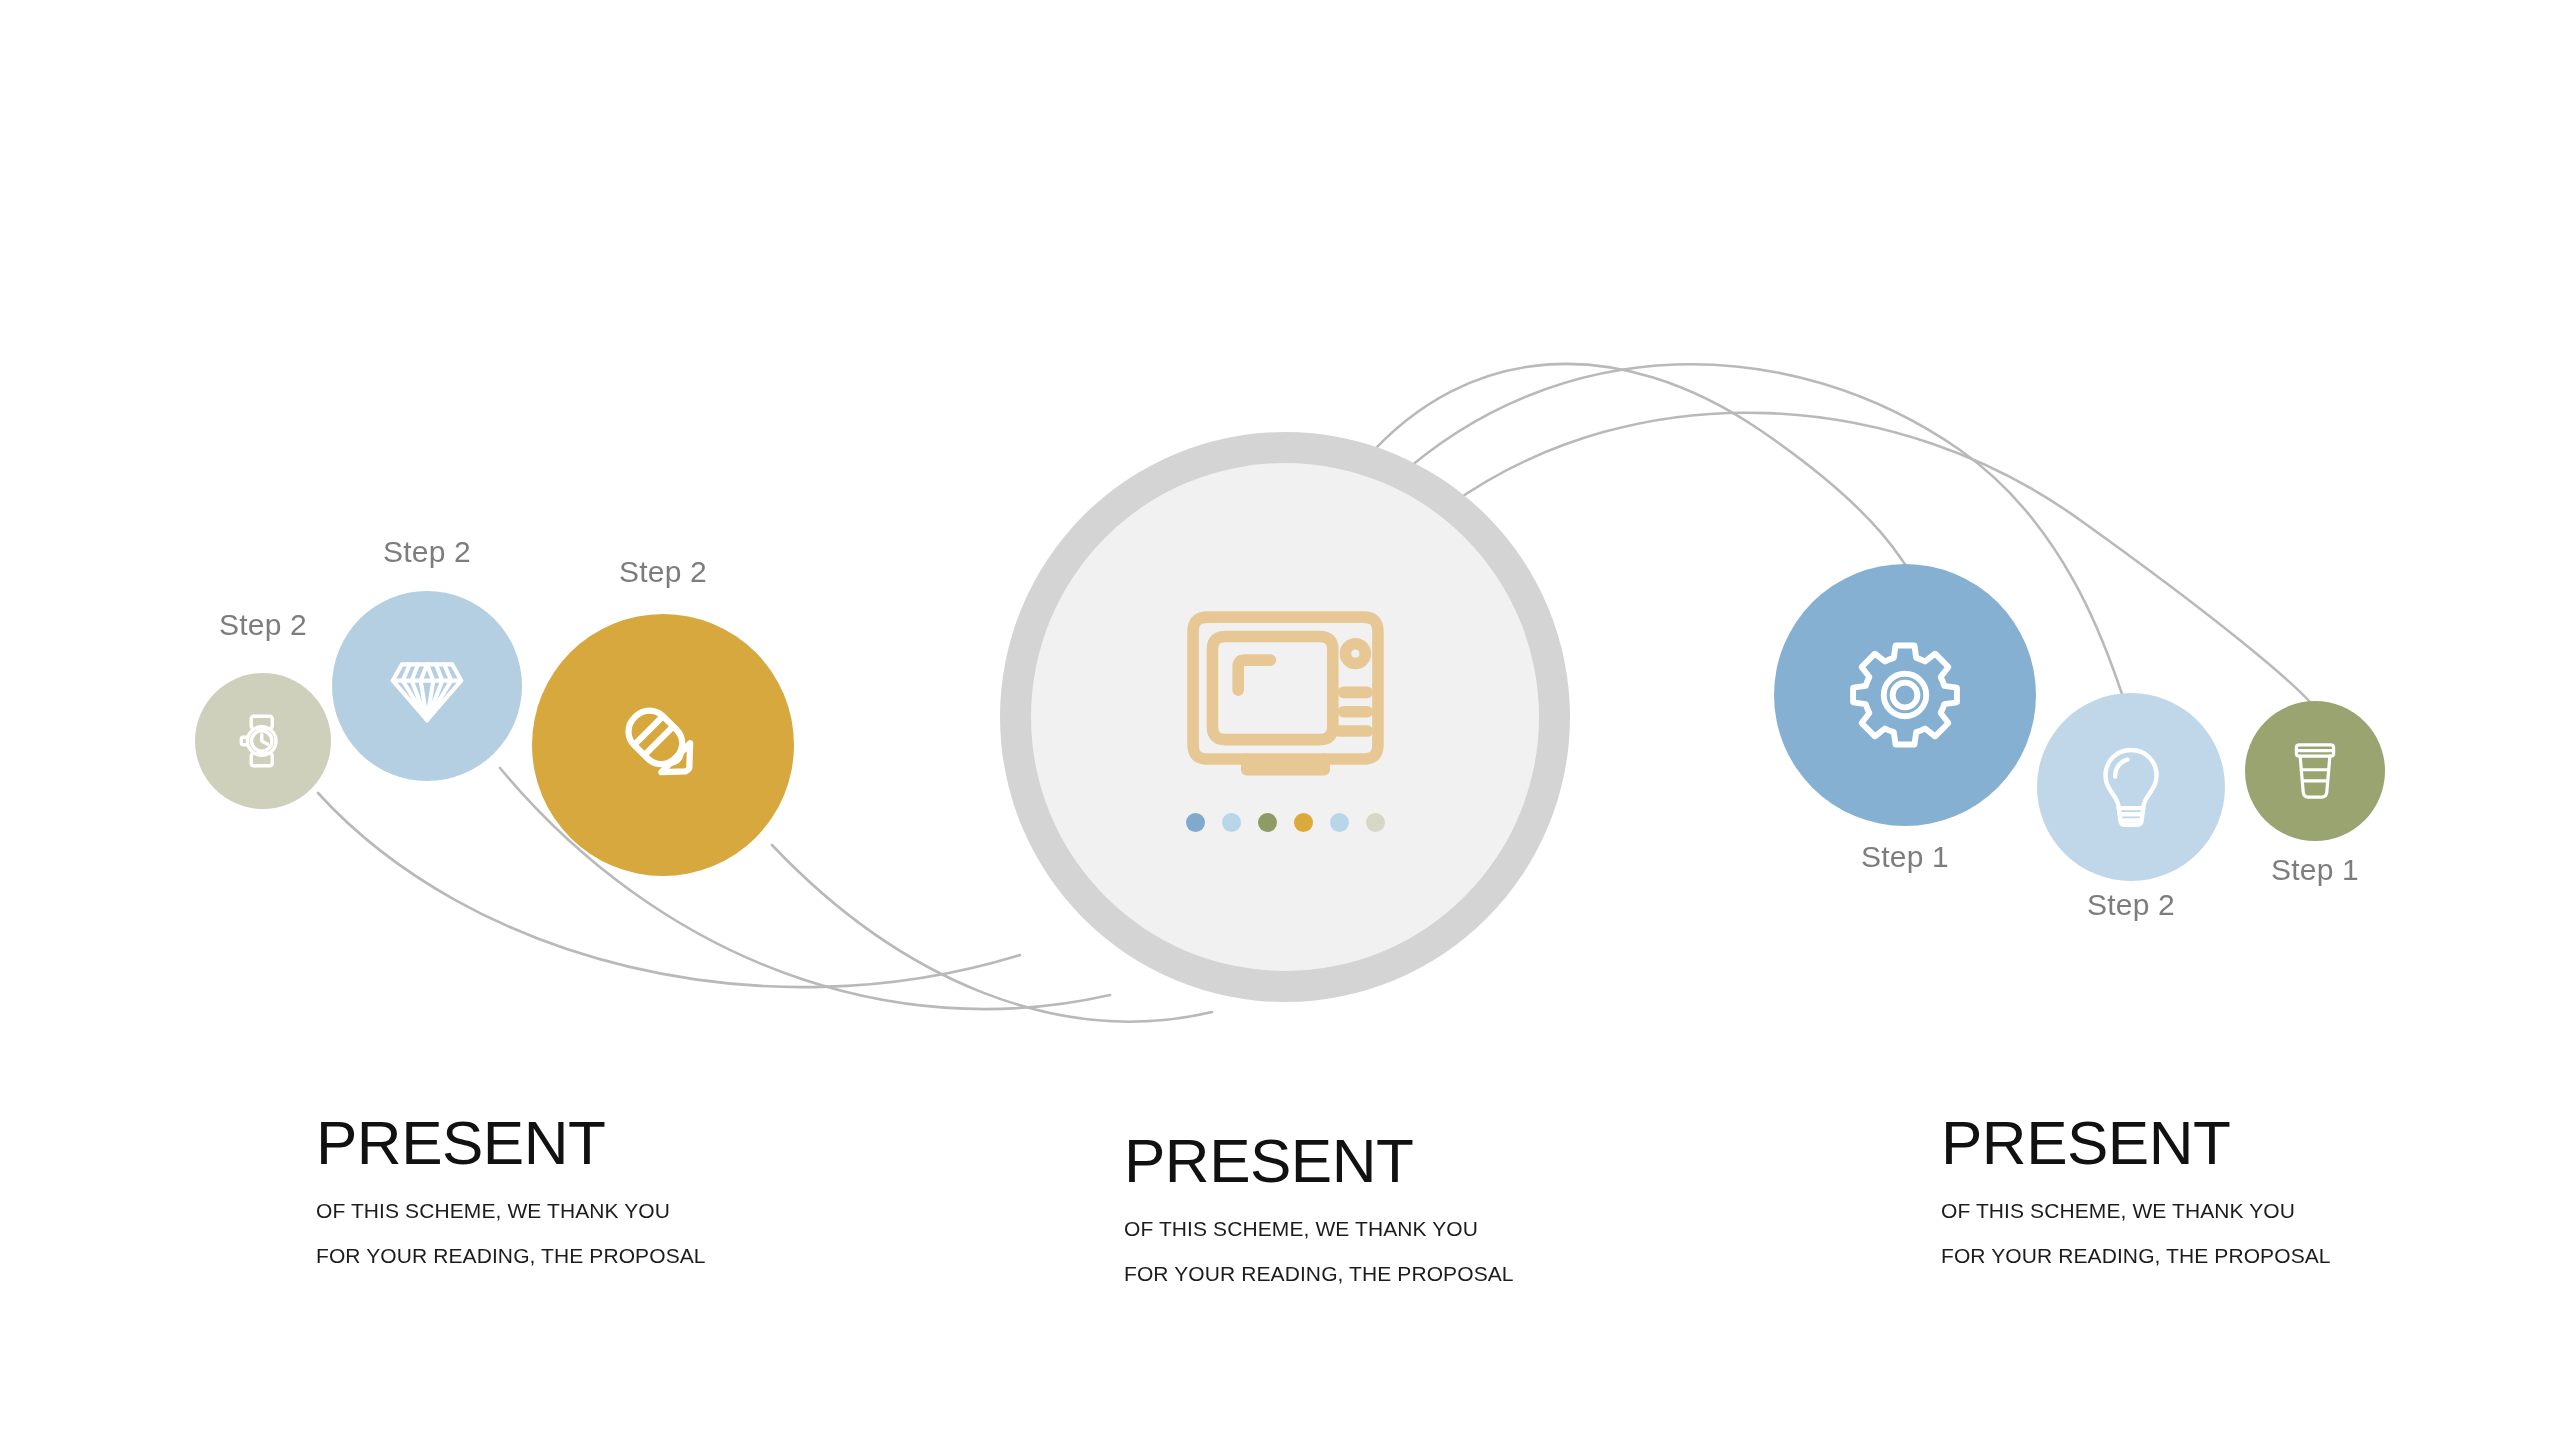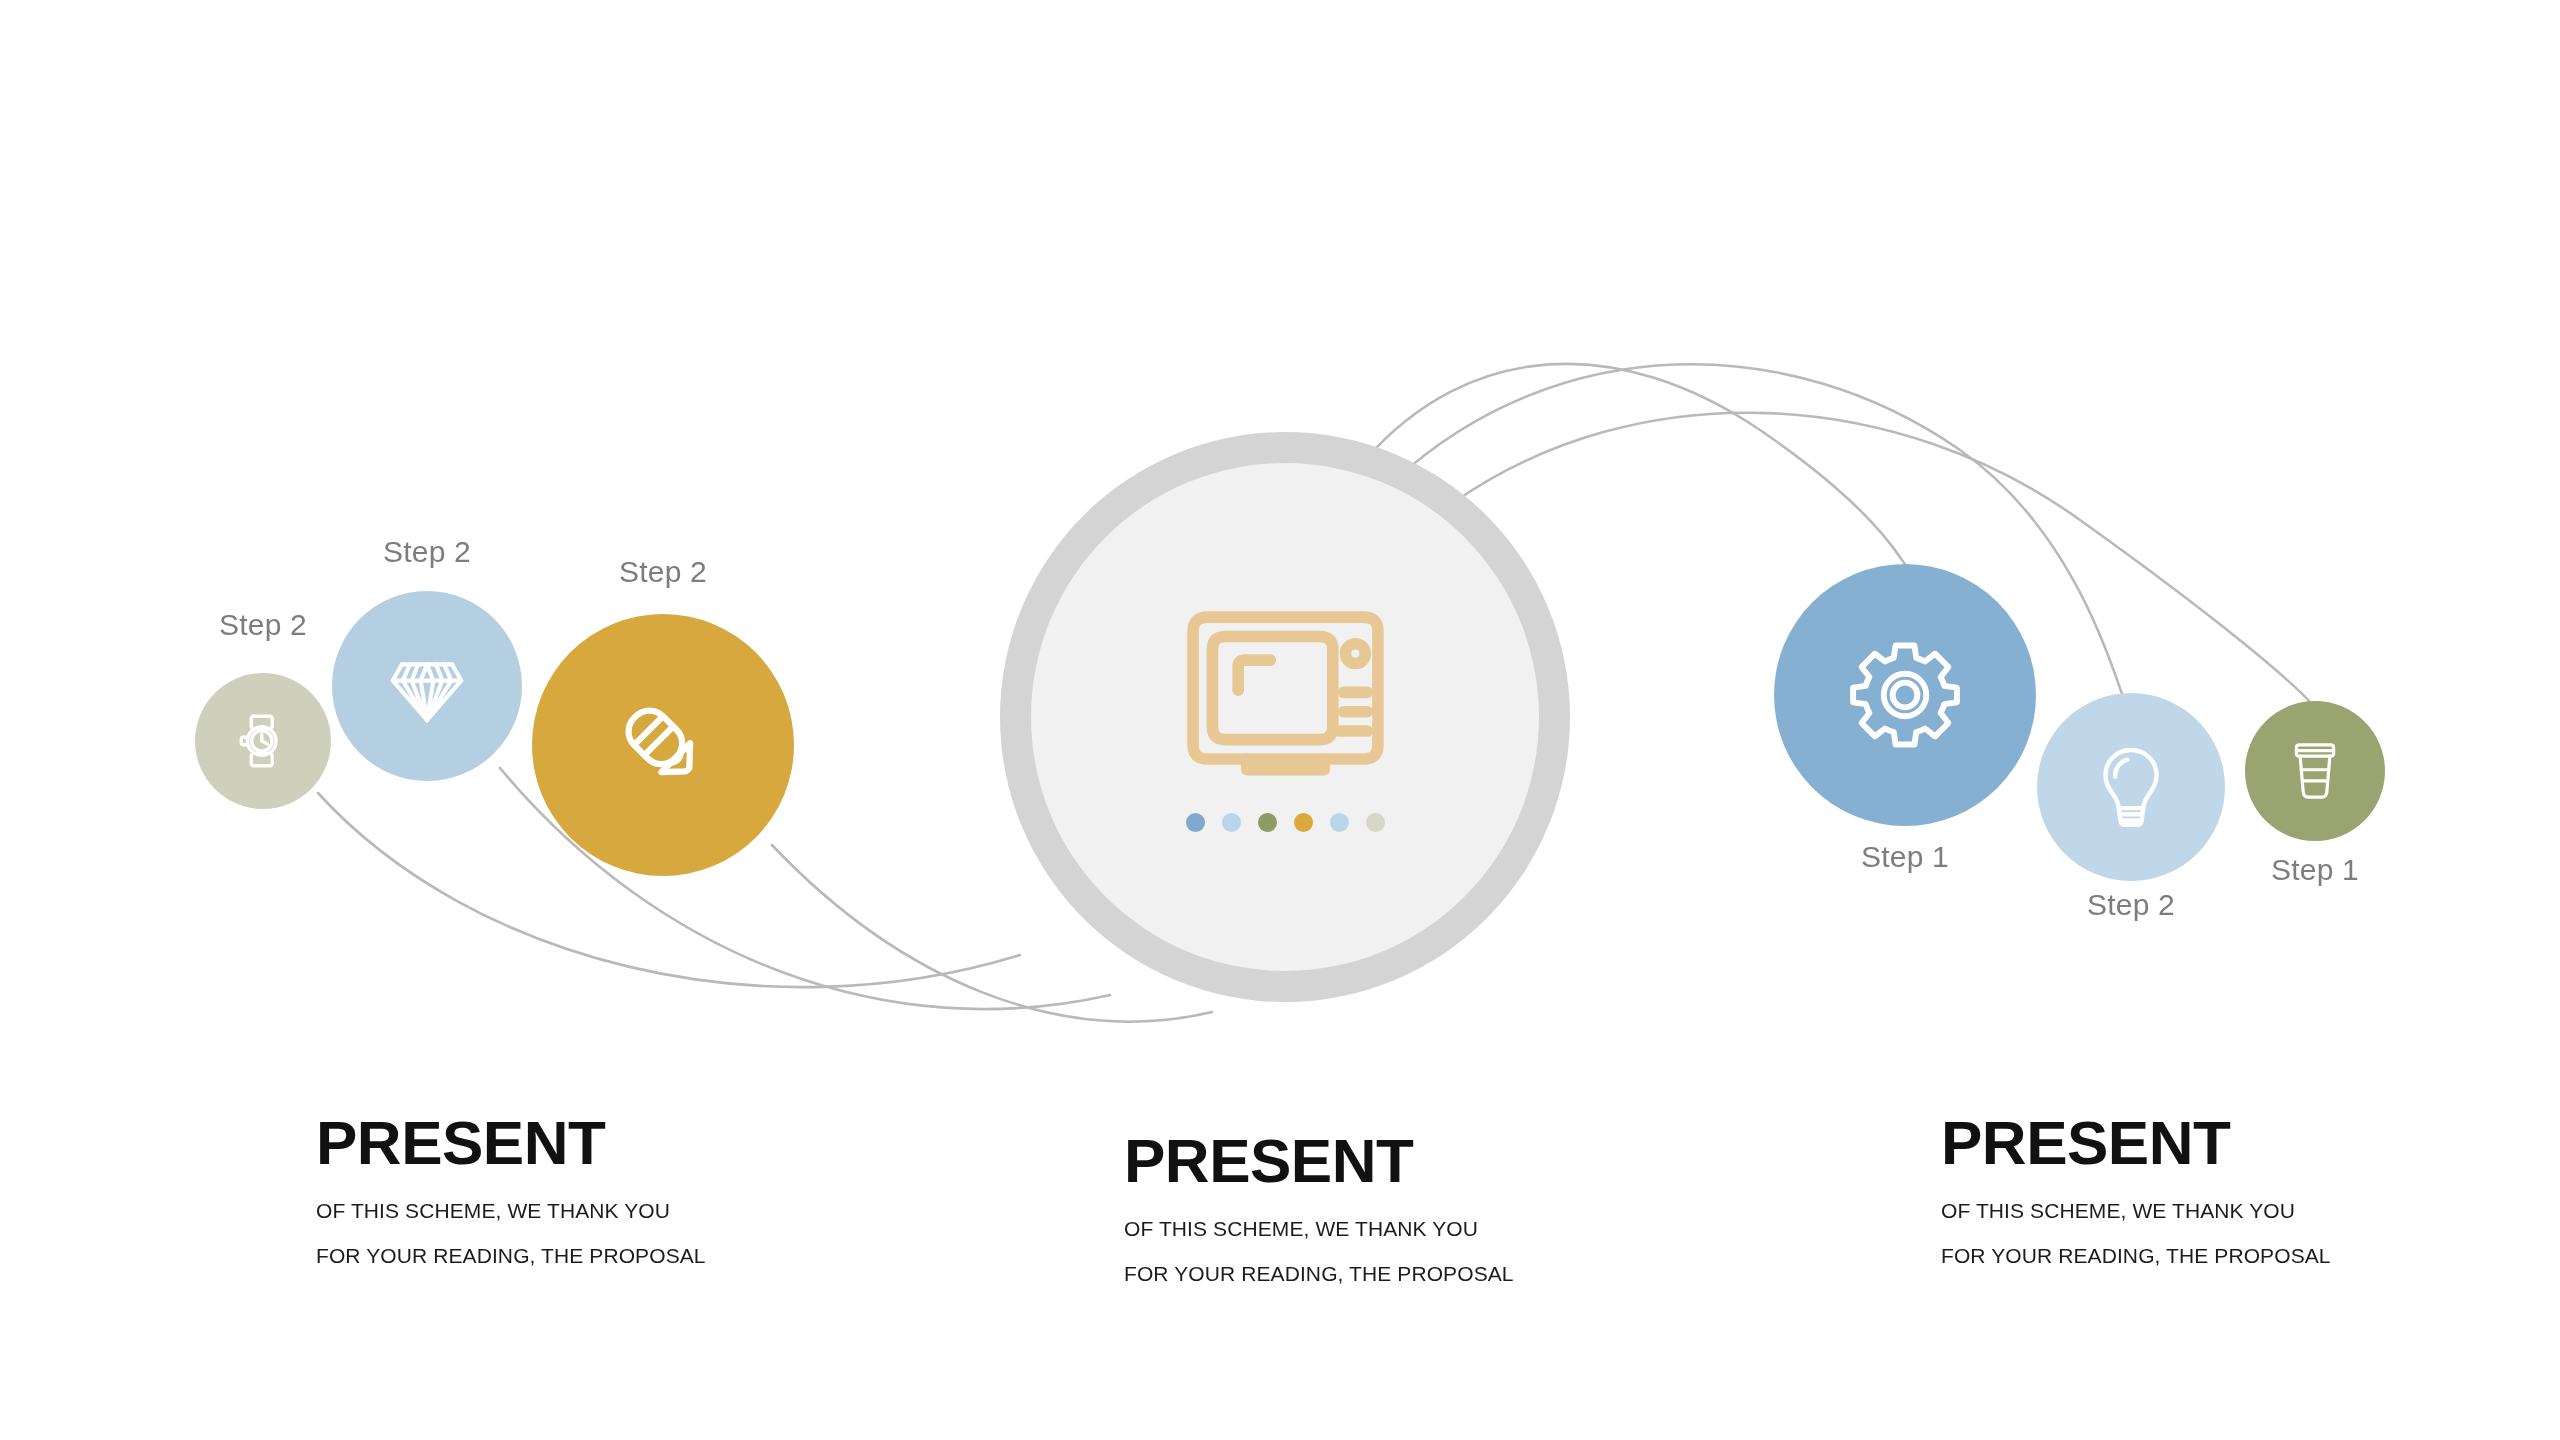--- a/index.html
+++ b/index.html
@@ -41,21 +41,21 @@
     font-family:"Liberation Sans", sans-serif;
     font-weight:400;
     white-space:nowrap;
     letter-spacing:.2px;
   }
 
   
   .block{position:absolute;}
   .block .headline{
     font-family:"Liberation Sans", sans-serif;
-    font-weight:bold;
+    font-weight:normal;
     font-size:62px;
     line-height:1.0;
     color:#111111;
     letter-spacing:-0.5px;
     margin:0 0 26px 0;
     white-space:nowrap;
   }
   .block .sub{
     font-family:"Liberation Sans", sans-serif;
     font-size:21px;

